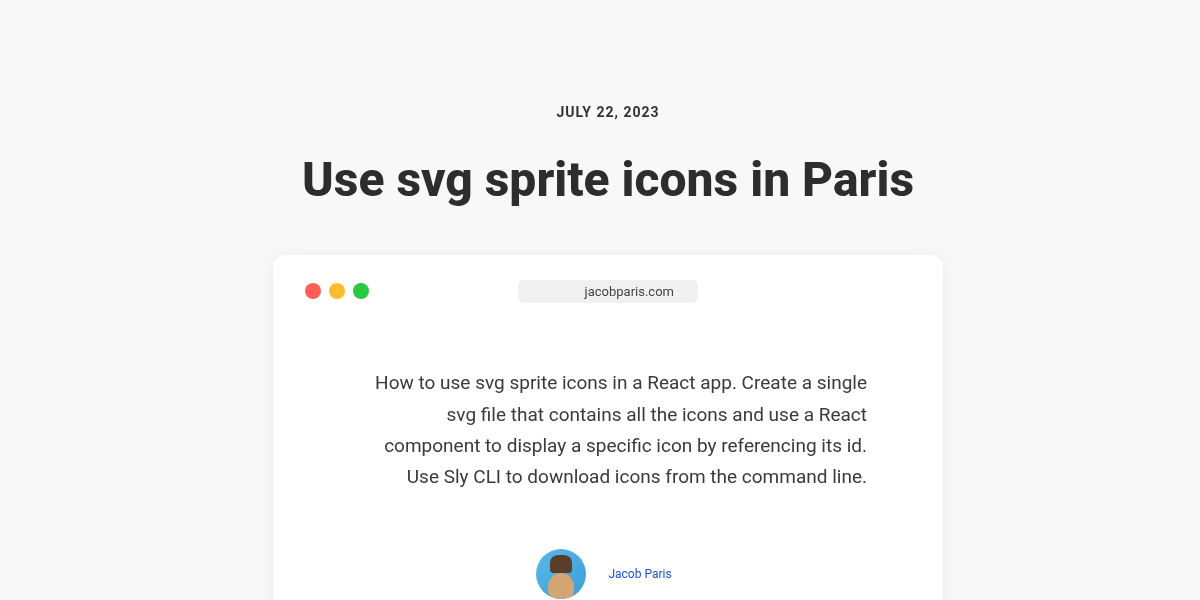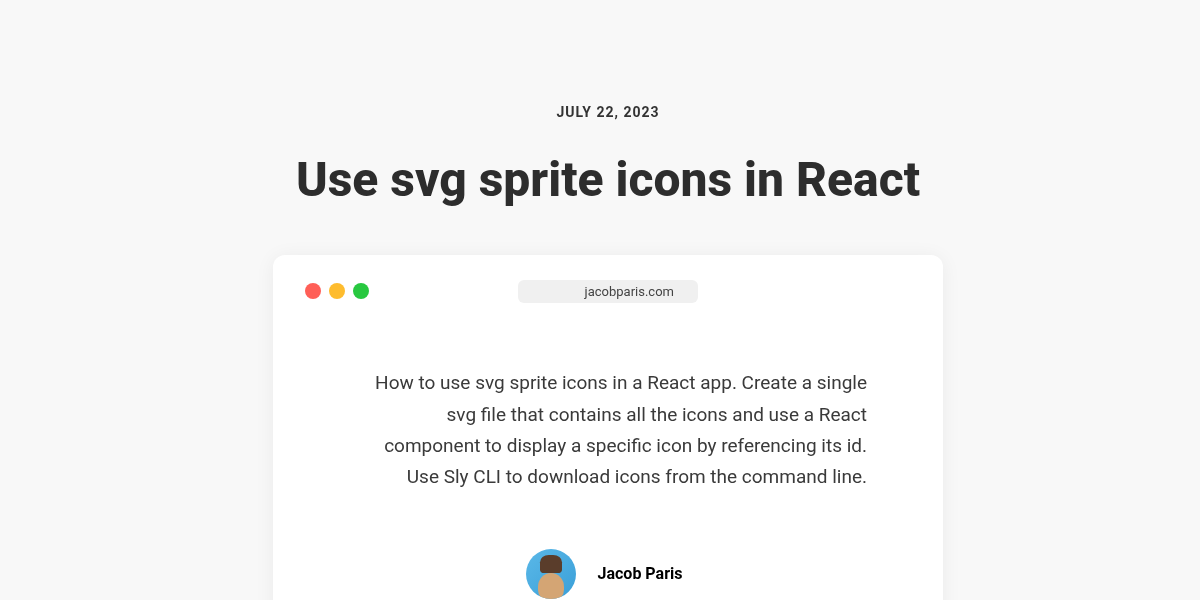--- a/index.html
+++ b/index.html
@@ -139,31 +139,31 @@
       left: 50%;
       transform: translateX(-50%);
       width: 22px;
       height: 18px;
       background: #5a3d2b;
       border-radius: 40% 40% 20% 20%;
       z-index: 1;
     }
     
     .author-name {
-      font-size: 16px;
-      font-weight: 700;
-      color: #000000;
+      font-size: 12px;
+      font-weight: 400;
+      color: #1d4ed8;
     }
   </style>
 </head>
 <body>
 
 <div class="container">
   <div class="date">JULY 22, 2023</div>
-  <h1 class="title">Use svg sprite icons in React</h1>
+  <h1 class="title">Use svg sprite icons in Paris</h1>
 
   <div class="browser-window">
     <div class="browser-chrome">
       <div class="traffic-lights">
         <div class="traffic-light red"></div>
         <div class="traffic-light yellow"></div>
         <div class="traffic-light green"></div>
       </div>
       <div class="url-bar">jacobparis.com</div>
     </div>

